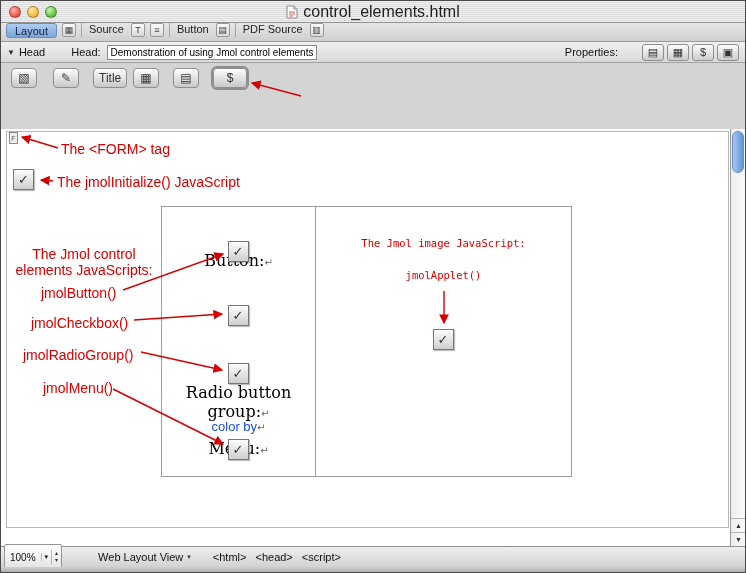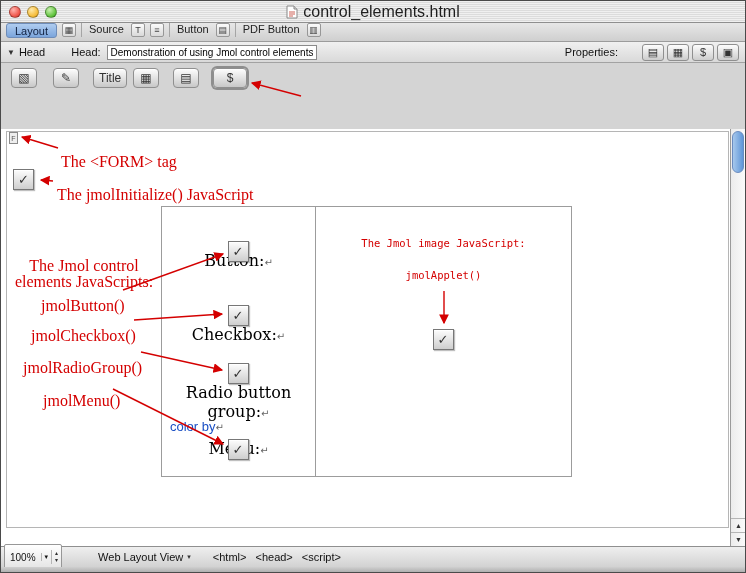--- a/index.html
+++ b/index.html
@@ -81,35 +81,35 @@
     border:1px solid #8a8a8a; background:#eee; font-size:7px; line-height:11px;
     text-align:center; color:#555;
   }
   .jmol-btn {
     position:absolute; width:21px; height:21px; border:1px solid #777;
     background:linear-gradient(#fdfdfd,#cecece);
     box-shadow:inset 0 1px 0 #fff, 1px 1px 1px rgba(0,0,0,.25);
     font-size:13px; line-height:19px; text-align:center; color:#333;
   }
   .red-note {
-    position:absolute; font-family:Liberation Serif, serif; font-size:16px;
-    color:#d40000; white-space:nowrap;margin-top:12px;
+    position:absolute; font-family:Liberation Sans, sans-serif; font-size:14px;
+    color:#d40000; white-space:nowrap;
   }
   .red-note.center { white-space:pre-line; text-align:center; line-height:16px; }
   
   .doc-table { position:absolute; left:160px; top:77px; width:411px; height:271px; border:1px solid #9c9c9c; display:flex; }
   .cellL { position:relative; width:154px; border-right:1px solid #9c9c9c; }
   .cellR { position:relative; flex:1; }
   .doc-label {
     position:absolute; left:0; right:0; text-align:center;
     font-family:"DejaVu Serif",serif; font-size:16px; color:#000;margin-top:40px;
   }
   .ret { font-size:10px; color:#666; font-family:"DejaVu Sans",sans-serif; }
   .doc-link {
-    position:absolute; left:8px; right:0; text-align:left;
+    position:absolute; left:0; right:0; text-align:center;
     font-size:13px; color:#1a4fc4;
   }
   .cell-icon { left:50%; margin-left:-11px; }
   .cell-note { position:absolute; left:0; right:0; text-align:center;
     font-family:"DejaVu Sans Mono",monospace; font-size:10.5px; color:#d40000; }
   
   .vscroll {
     position:absolute; right:0; top:0; width:15px; height:417px;
     background:linear-gradient(90deg,#ececec,#fafafa); border-left:1px solid #9a9a9a;
   }
@@ -173,21 +173,21 @@
     <span class="tab-pill">Layout</span>
     <span class="mini">▦</span>
     <span class="vsep"></span>
     <span class="tab-label">Source</span>
     <span class="mini">T</span>
     <span class="mini">≡</span>
     <span class="vsep"></span>
     <span class="tab-label">Button</span>
     <span class="mini">▤</span>
     <span class="vsep"></span>
-    <span class="tab-label">PDF Button</span>
+    <span class="tab-label">PDF Source</span>
     <span class="mini">▥</span>
   </div>
 
   <div class="headbar">
     <span class="disc">▼</span>
     <span class="head-label">Head</span>
     <span class="title-label">Head:</span>
     <input class="title-input" type="text" value="Demonstration of using Jmol control elements" style="">
     <span class="spacer"></span>
     <span class="props-label">Properties:</span>
@@ -218,21 +218,20 @@
 elements JavaScripts:</div>
     <div class="red-note" style="left:40px; top:156px;">jmolButton()</div>
     <div class="red-note" style="left:30px; top:186px;">jmolCheckbox()</div>
     <div class="red-note" style="left:22px; top:218px;">jmolRadioGroup()</div>
     <div class="red-note" style="left:42px; top:251px;">jmolMenu()</div>
 
     <div class="doc-table">
       <div class="cellL">
         <div class="doc-label" style="top:4px;"><span>Button:</span><span class="ret">↵</span></div>
         <div class="jmol-btn cell-icon" style="top:34px;">✓</div>
-        <div class="doc-label" style="top:78px;"><span>Checkbox:</span><span class="ret">↵</span></div>
         <div class="jmol-btn cell-icon" style="top:98px;">✓</div>
         <div class="doc-label" style="top:136px;"><span>Radio button group:</span><span class="ret">↵</span></div>
         <div class="jmol-btn cell-icon" style="top:156px;">✓</div>
         <div class="doc-label" style="top:192px;"><span>Menu:</span><span class="ret">↵</span></div>
         <div class="doc-link" style="top:212px;"><span>color by</span><span class="ret">↵</span></div>
         <div class="jmol-btn cell-icon" style="top:232px;">✓</div>
       </div>
       <div class="cellR">
         <div class="cell-note" style="top:30px;">The Jmol image JavaScript:</div>
         <div class="cell-note" style="top:62px;">jmolApplet()</div>

